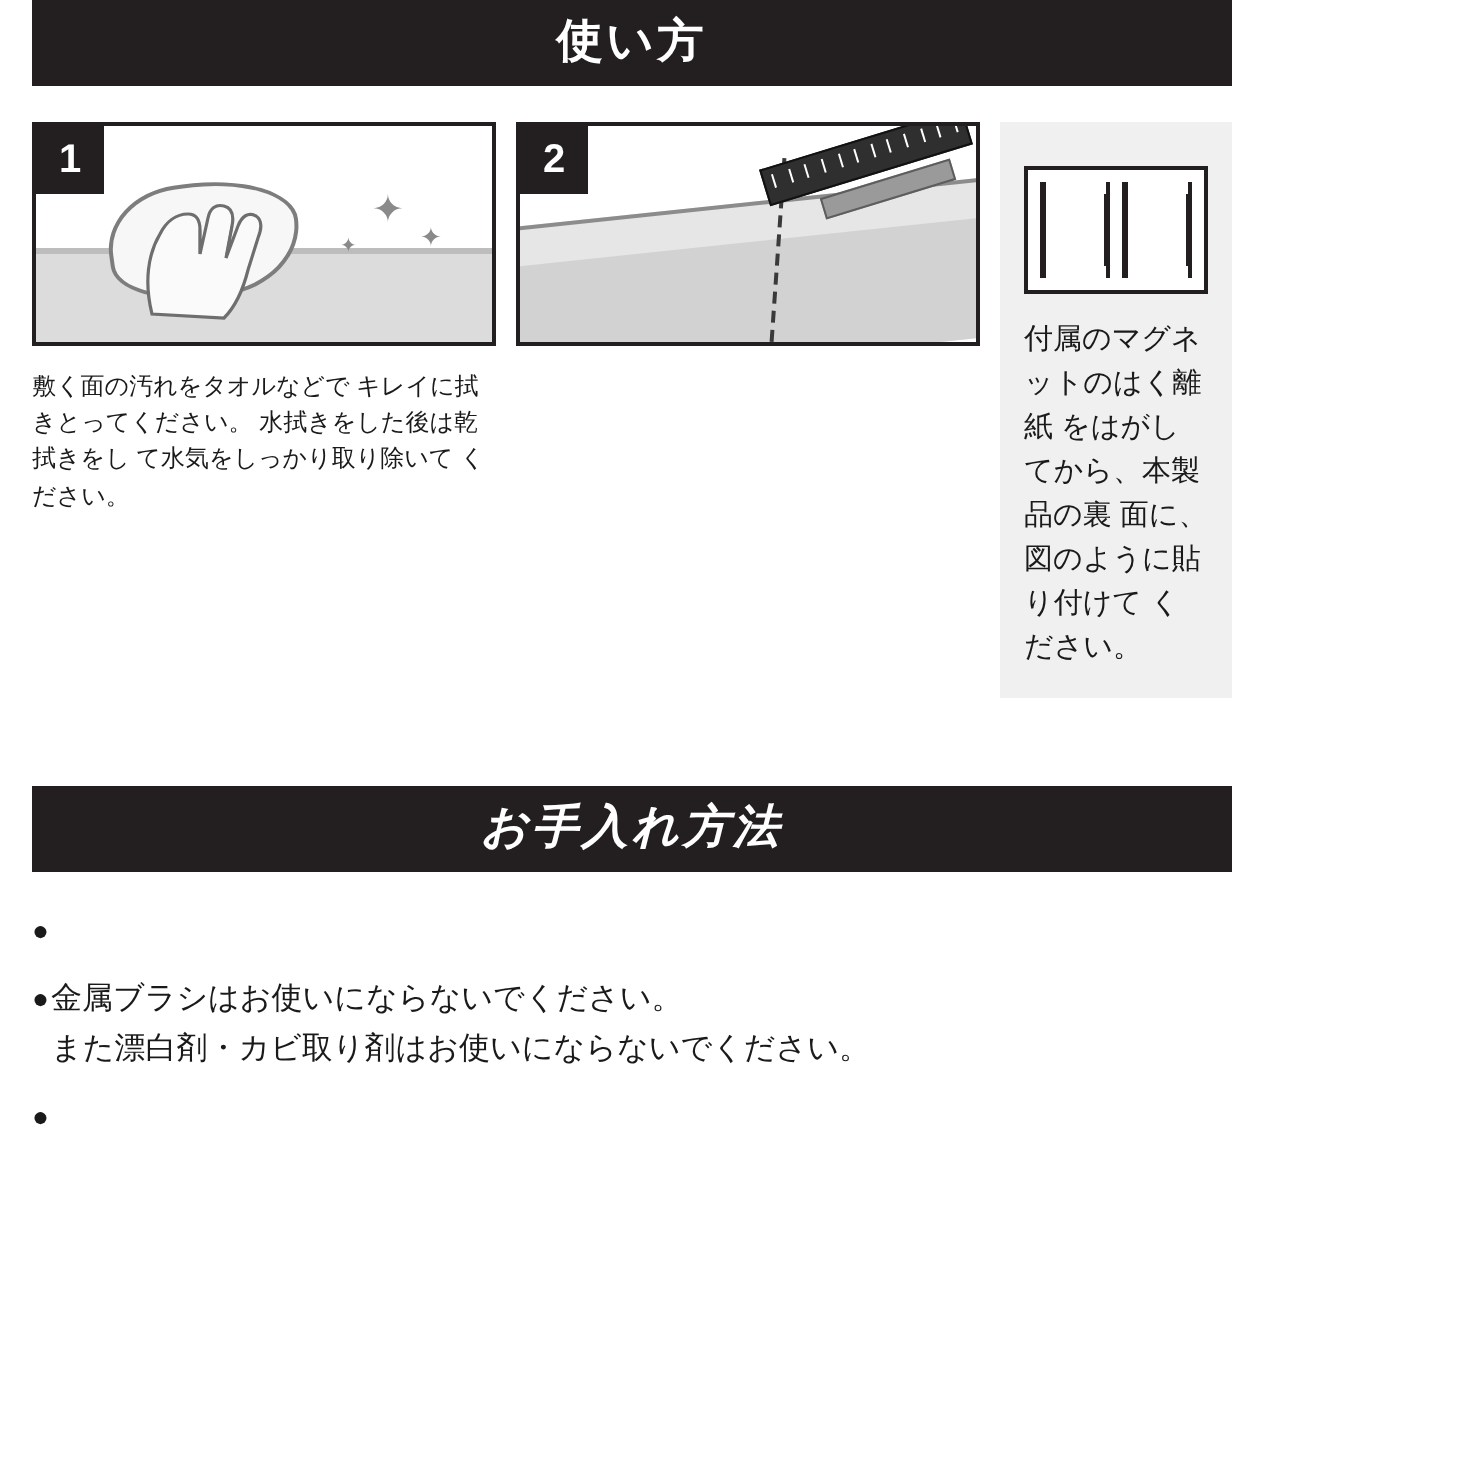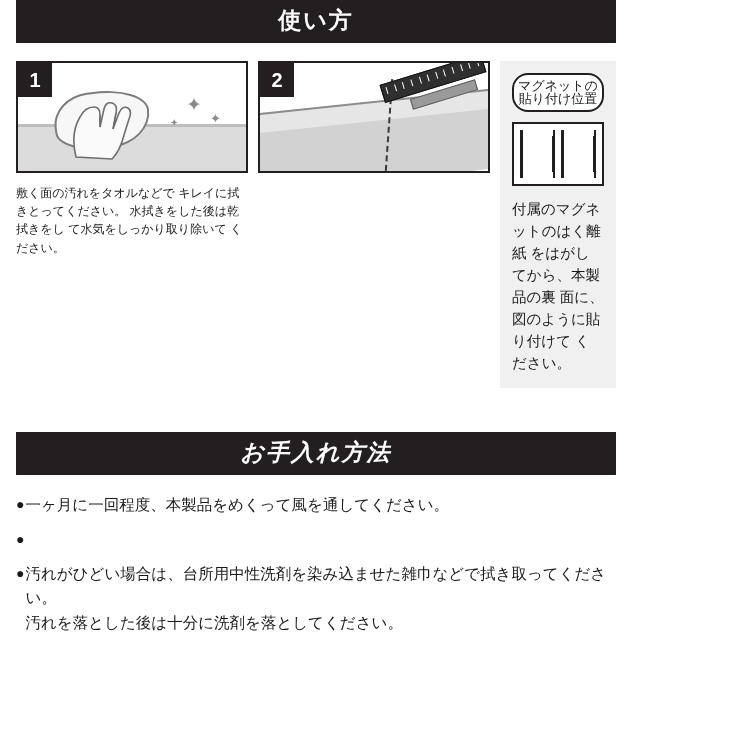--- a/index.html
+++ b/index.html
@@ -334,42 +334,40 @@
               <i></i>
               <i></i>
               <i></i>
           </div>
         </div>
         <div class="step-num">2</div>
       </div>
     </div>
 
     <div class="magnet-panel">
-      <div class="magnet-title">マグネットの貼り付け位置</div>
       <div class="magnet-figure">
         <div class="magnet-half"></div>
         <div class="magnet-half"></div>
       </div>
       <div class="magnet-caption">付属のマグネットのはく離紙
 をはがしてから、本製品の裏
 面に、図のように貼り付けて
 ください。</div>
     </div>
   </div>
 
   <div class="banner care-banner">お手入れ方法</div>
 
   <ul class="care-list">
     <li class="care-item">
       <span class="care-bullet">●</span>
-      <span class="care-text">一ヶ月に一回程度、本製品をめくって風を通してください。</span>
+    </li>
+    <li class="care-item">
+      <span class="care-bullet">●</span>
+      <span class="care-text">金属ブラシはお使いにならないでください。
+また漂白剤・カビ取り剤はお使いにならないでください。</span>
     </li>
     <li class="care-item">
       <span class="care-bullet">●</span>
     </li>
-    <li class="care-item">
-      <span class="care-bullet">●</span>
-      <span class="care-text">汚れがひどい場合は、台所用中性洗剤を染み込ませた雑巾などで拭き取ってください。
-汚れを落とした後は十分に洗剤を落としてください。</span>
-    </li>
   </ul>
 
 </div>
 
 </body></html>

